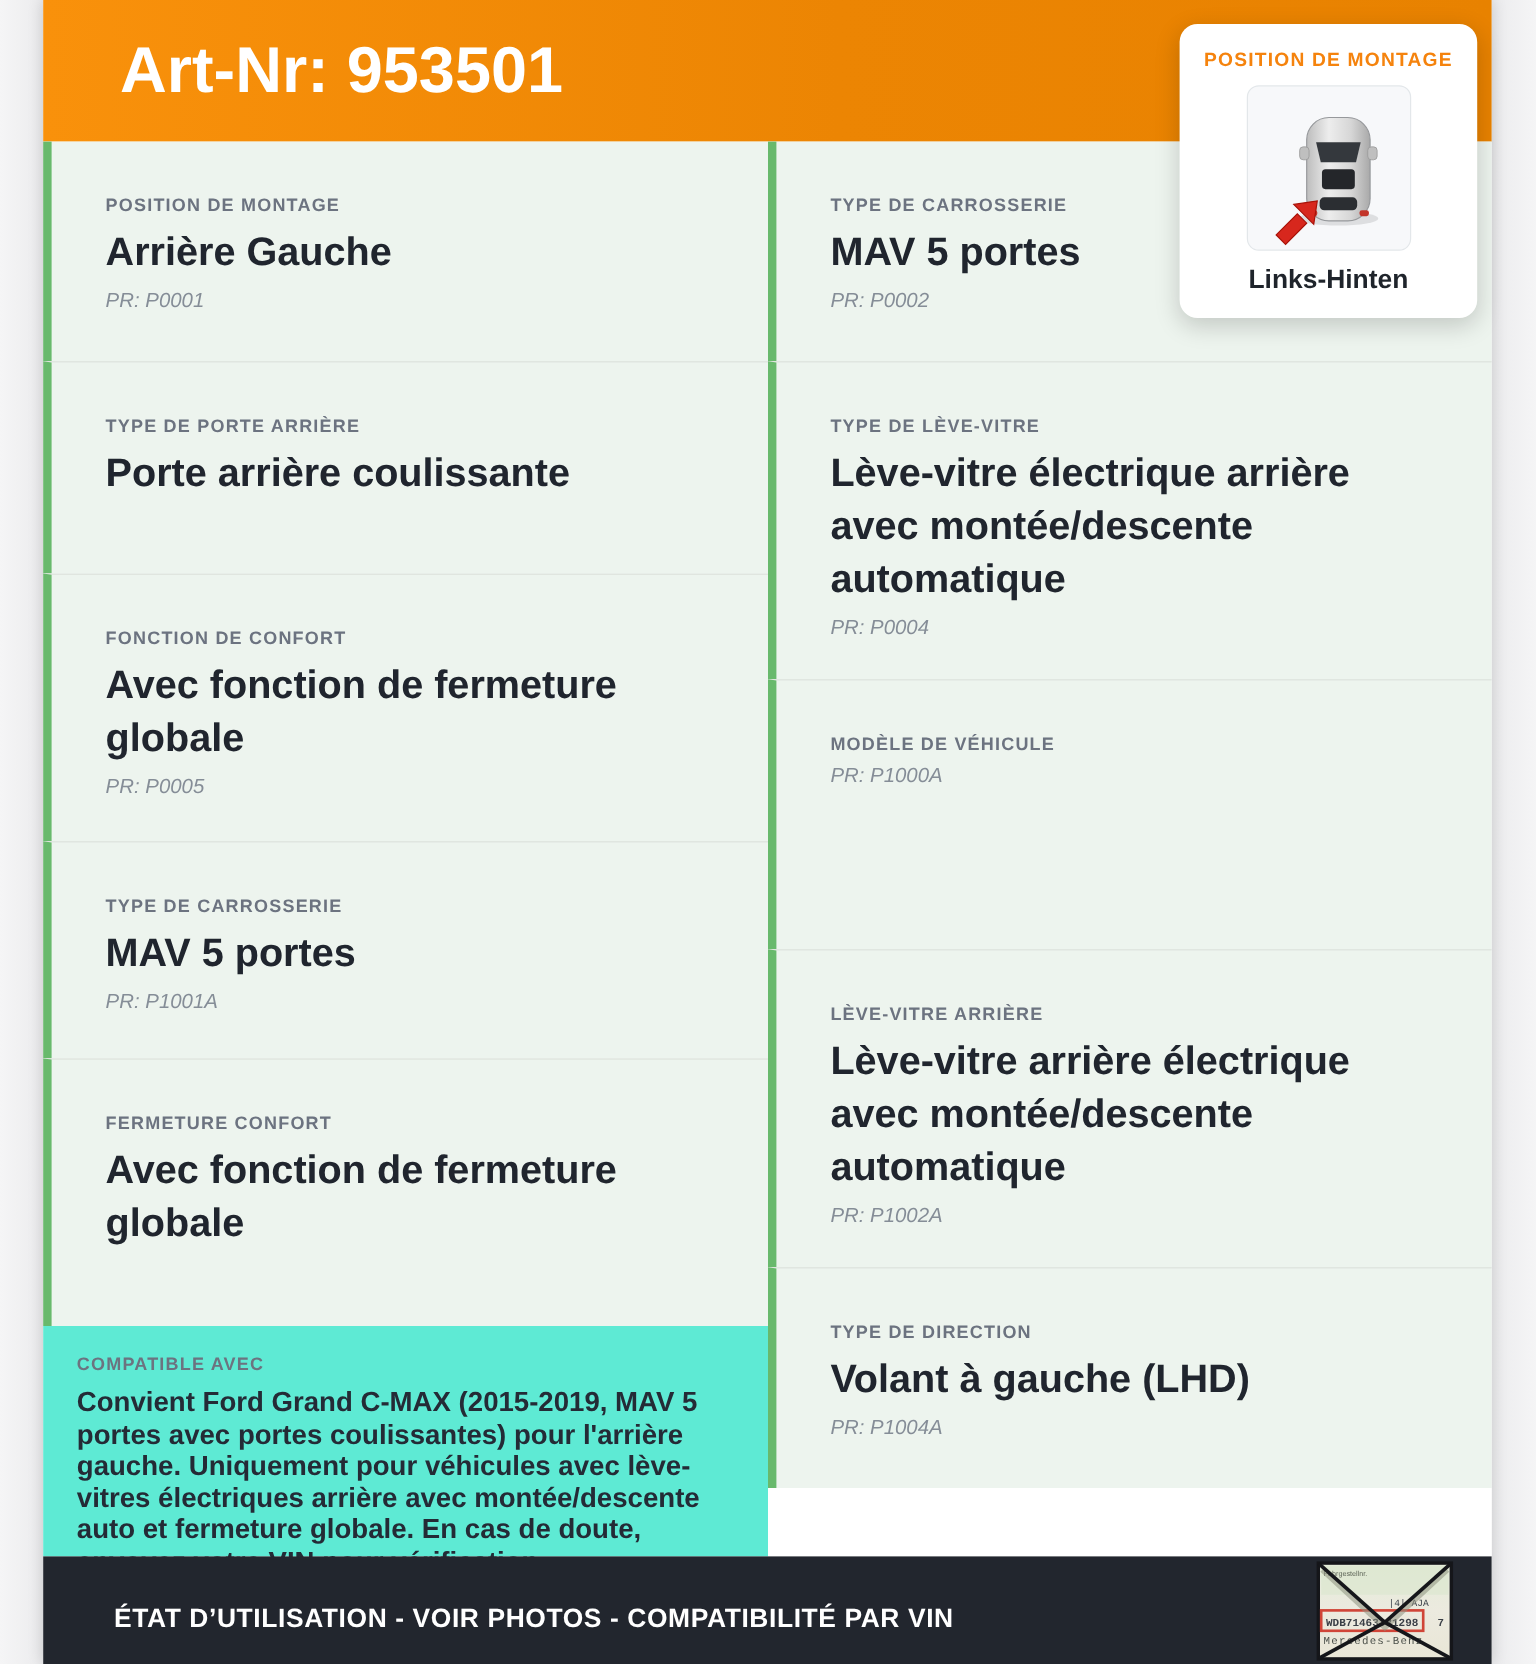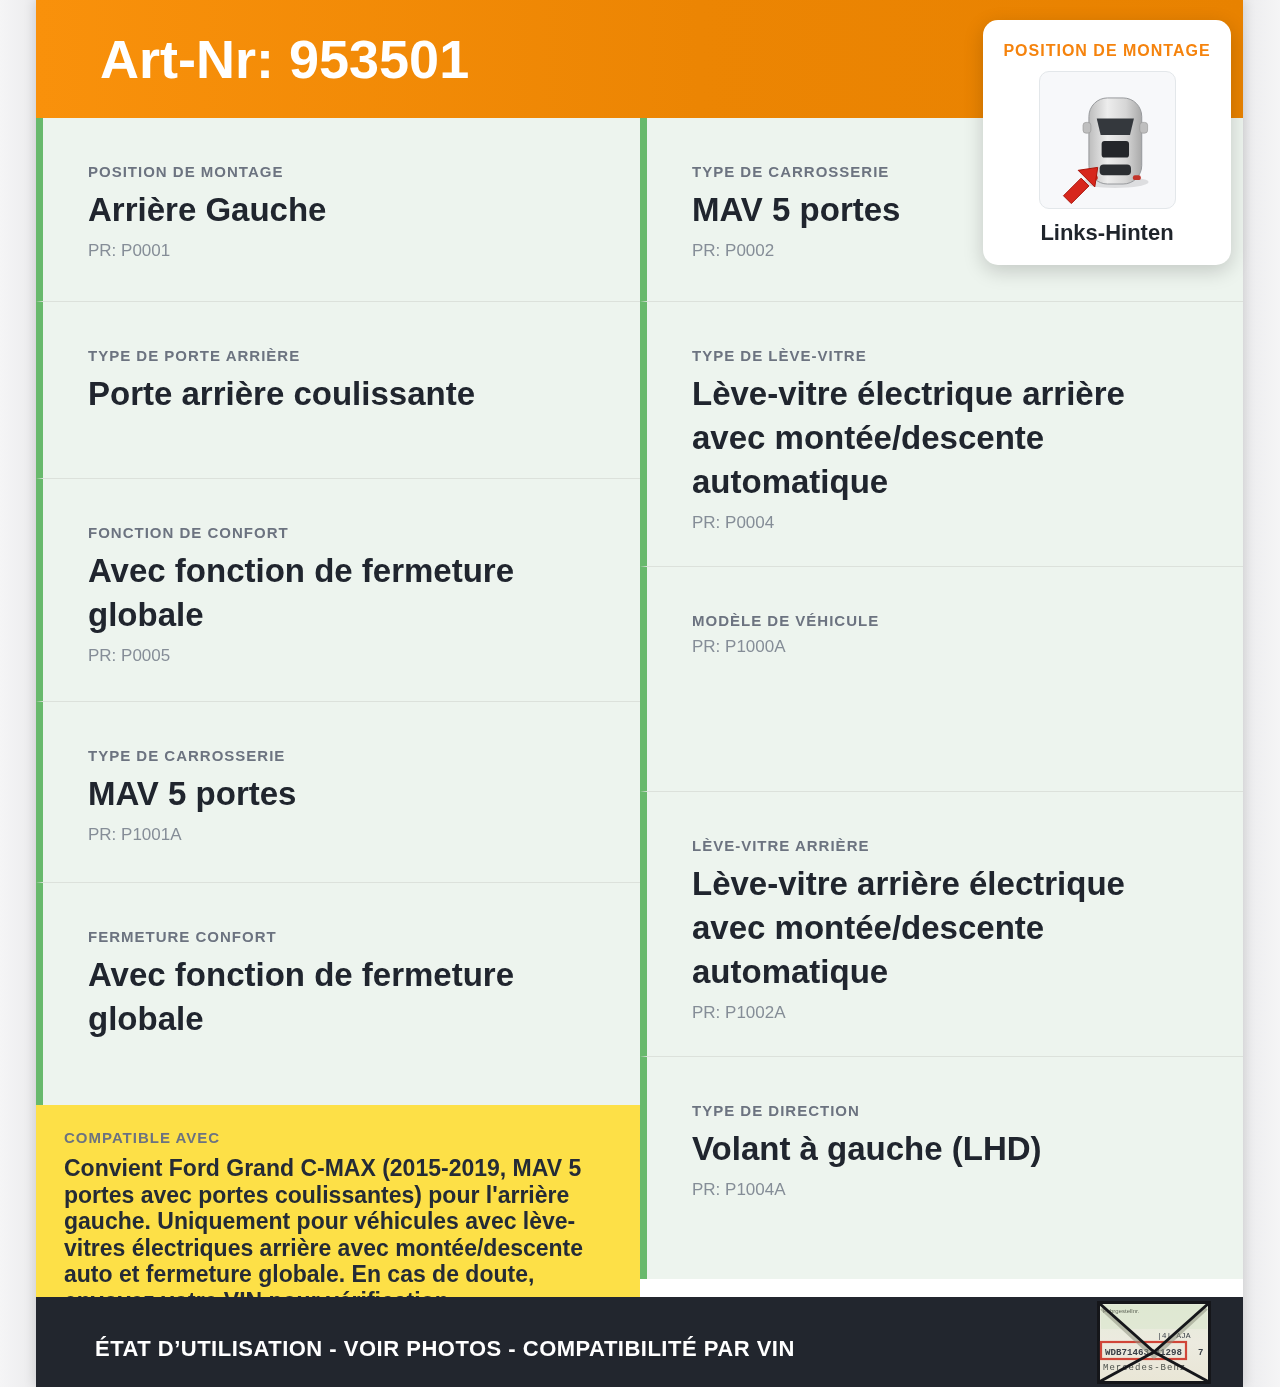--- a/index.html
+++ b/index.html
@@ -25,23 +25,23 @@
   .col{display:flex;flex-direction:column;}
   .col-left{width:604px;}
   .col-right{width:603px;}
   .card{
     border-left:7px solid #68B96C;background:#EDF4EE;
     padding:45px 34px 0 45px;overflow:hidden;
   }
   .card + .card{border-top:1px solid #DCE1DB;}
   .card .label{margin:0 0 8px;font-size:15px;font-weight:700;letter-spacing:1px;color:#6C7380;}
   .card .value{margin:0 0 9px;font-size:33px;line-height:44px;font-weight:700;color:#20252E;max-width:502px;}
-  .card .pr{margin:0;font-size:17px;font-weight:400;color:#858D97;}
+  .card .pr{margin:0;font-size:17px;font-weight:400;color:#858D97;font-style:italic;}
   
-  .compat{background:#fde047;padding:24px 28px 16px 28px;}
+  .compat{background:#5eead4;padding:24px 28px 16px 28px;}
   .compat .label{margin:0 0 9px;font-size:15px;font-weight:700;letter-spacing:1px;color:#6C7380;}
   .compat .text{margin:0;font-size:23px;line-height:26.5px;font-weight:700;color:#242B36;max-width:552px;}
   .filler{flex:1;background:#fff;}
   
   .footer{
     position:relative;height:104px;background:#22262E;
     display:flex;align-items:center;padding-left:59px;
   }
   .footer .ftext{color:#fff;font-size:22px;font-weight:700;letter-spacing:.5px;white-space:nowrap;}
   .doc{position:absolute;right:32px;top:4px;width:114px;height:83px;}
@@ -113,21 +113,21 @@
       </div>
       <div class="card" style="height:225px">
         <p class="label">MODÈLE DE VÉHICULE</p>
         <p class="pr">PR: P1000A</p>
       </div>
       <div class="card" style="height:265px">
         <p class="label">LÈVE-VITRE ARRIÈRE</p>
         <p class="value">Lève-vitre arrière électrique avec montée/descente automatique</p>
         <p class="pr">PR: P1002A</p>
       </div>
-      <div class="card" style="height:223px">
+      <div class="card" style="height:184px">
         <p class="label">TYPE DE DIRECTION</p>
         <p class="value">Volant à gauche (LHD)</p>
         <p class="pr">PR: P1004A</p>
       </div>
       <div class="filler"></div>
     </div>
   </div>
 
   <div class="footer">
     <span class="ftext">ÉTAT D’UTILISATION - VOIR PHOTOS - COMPATIBILITÉ PAR VIN</span>

